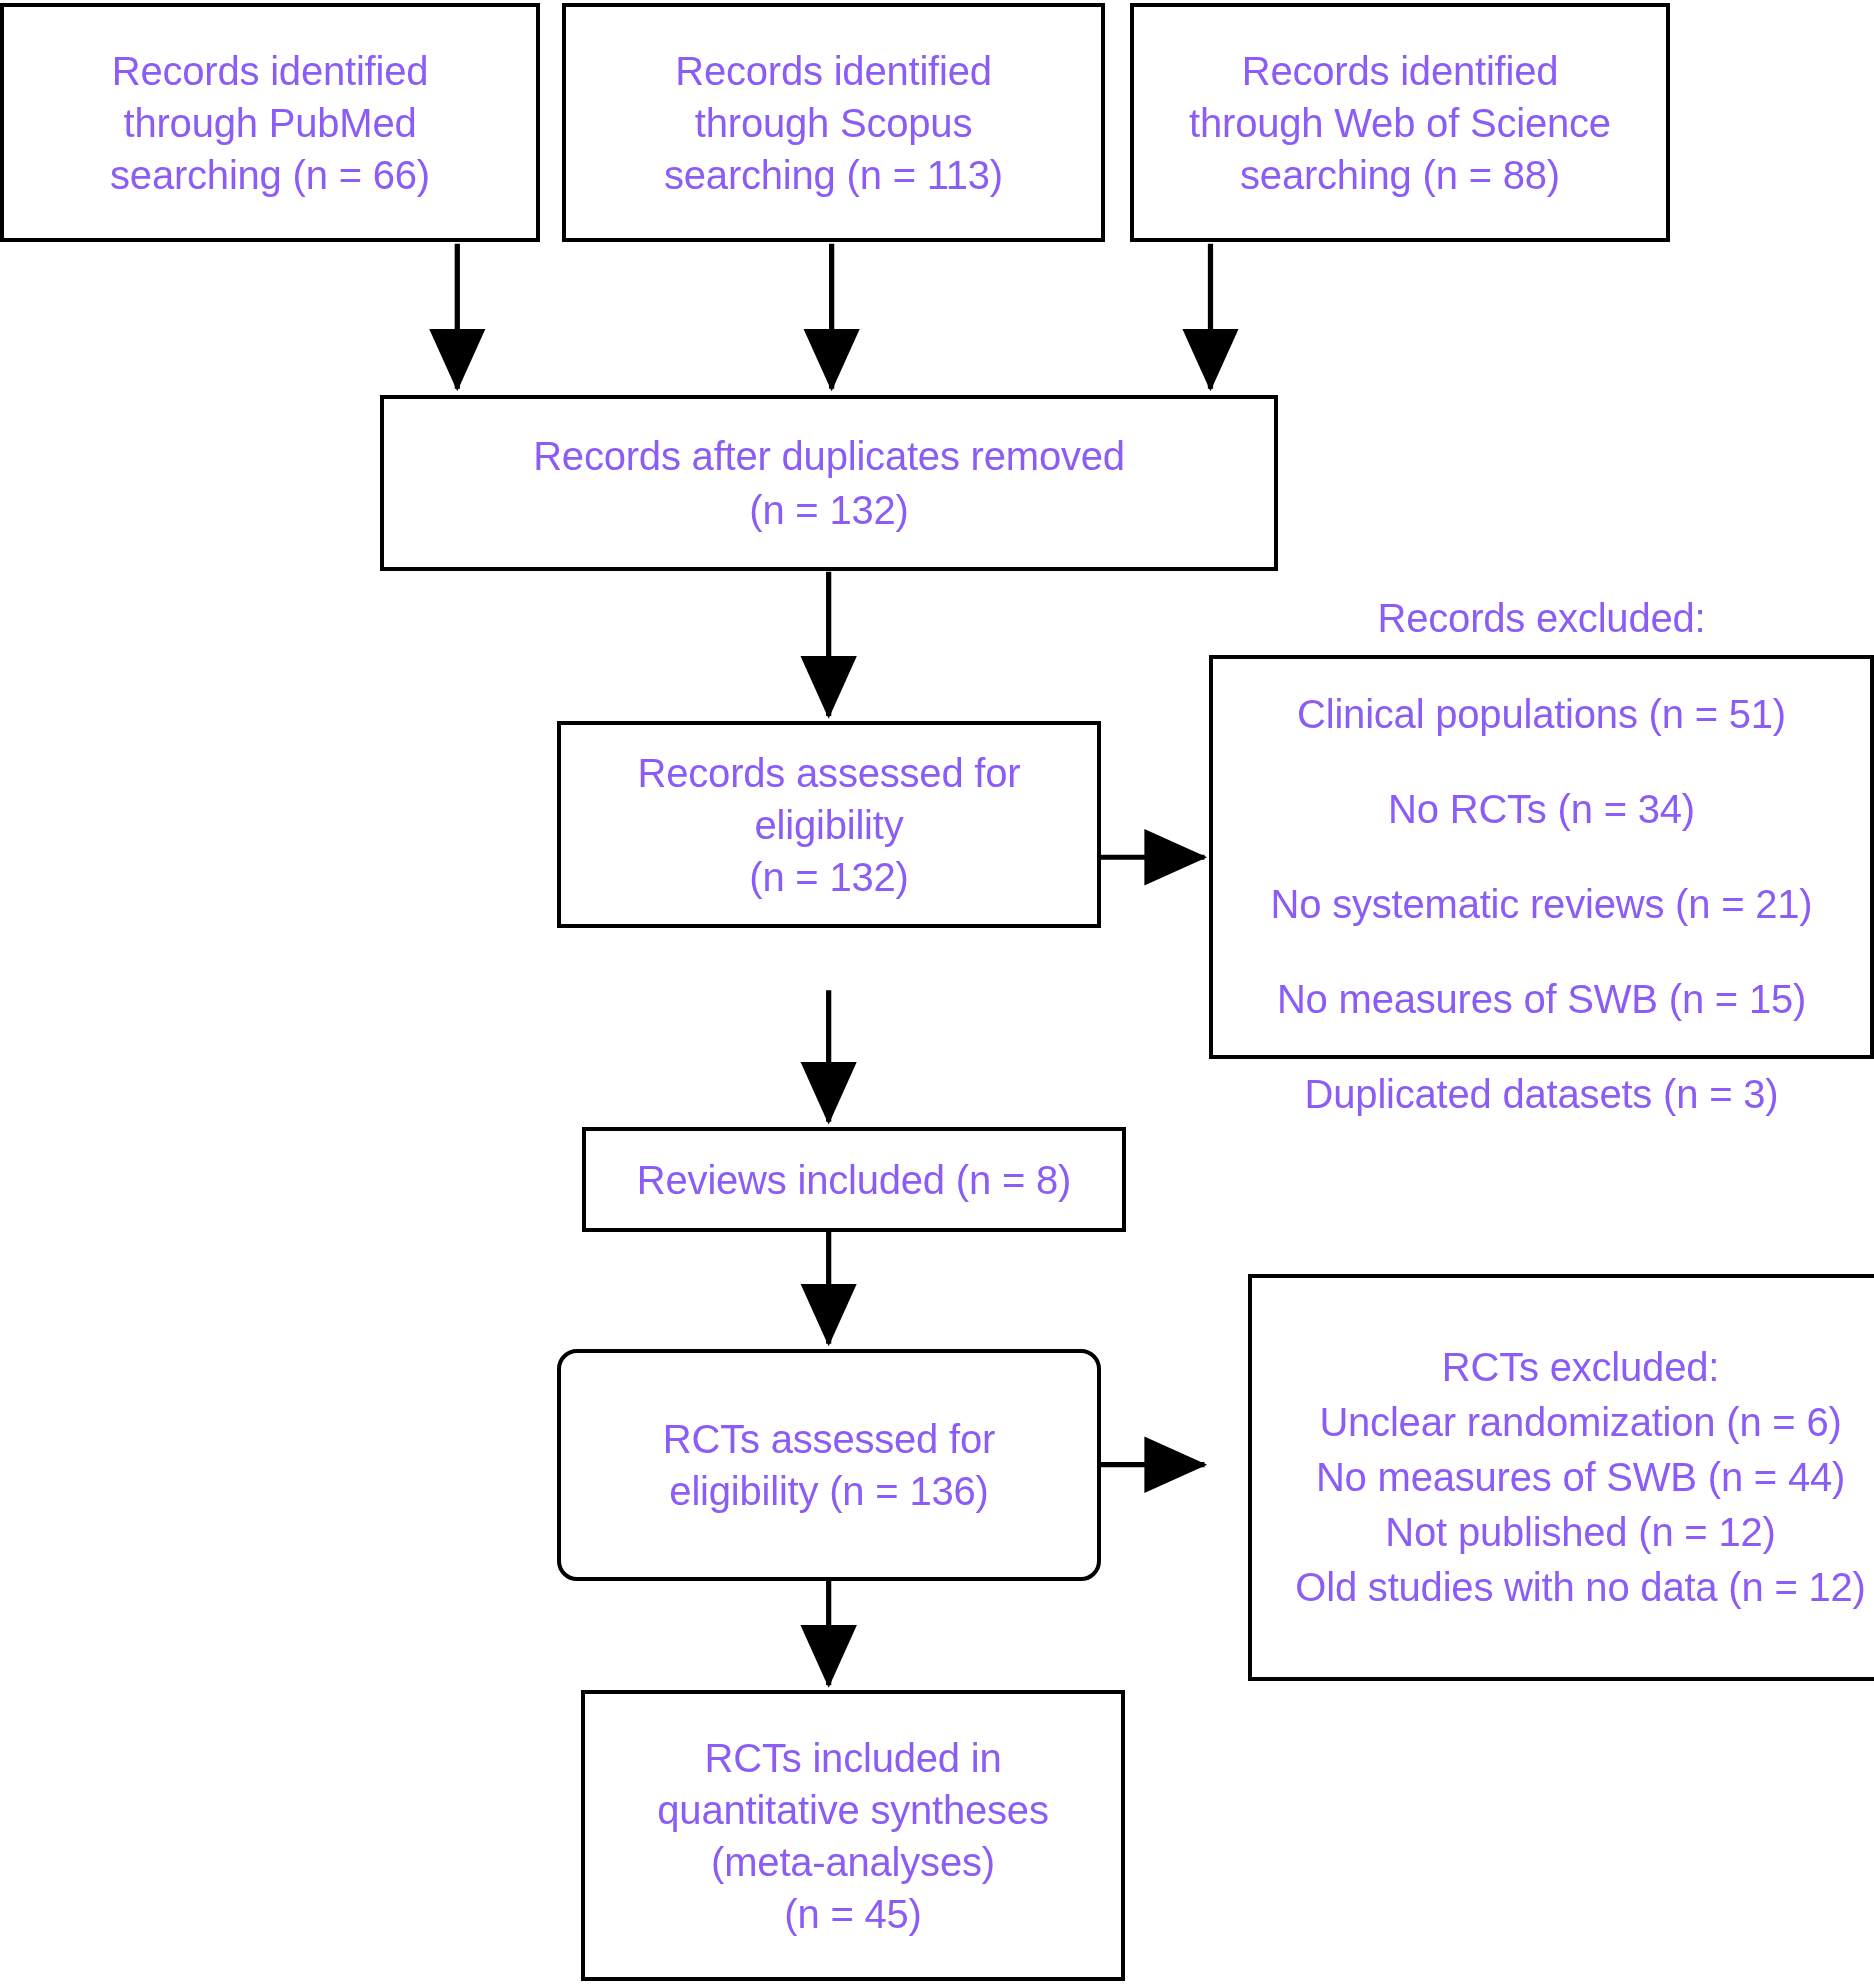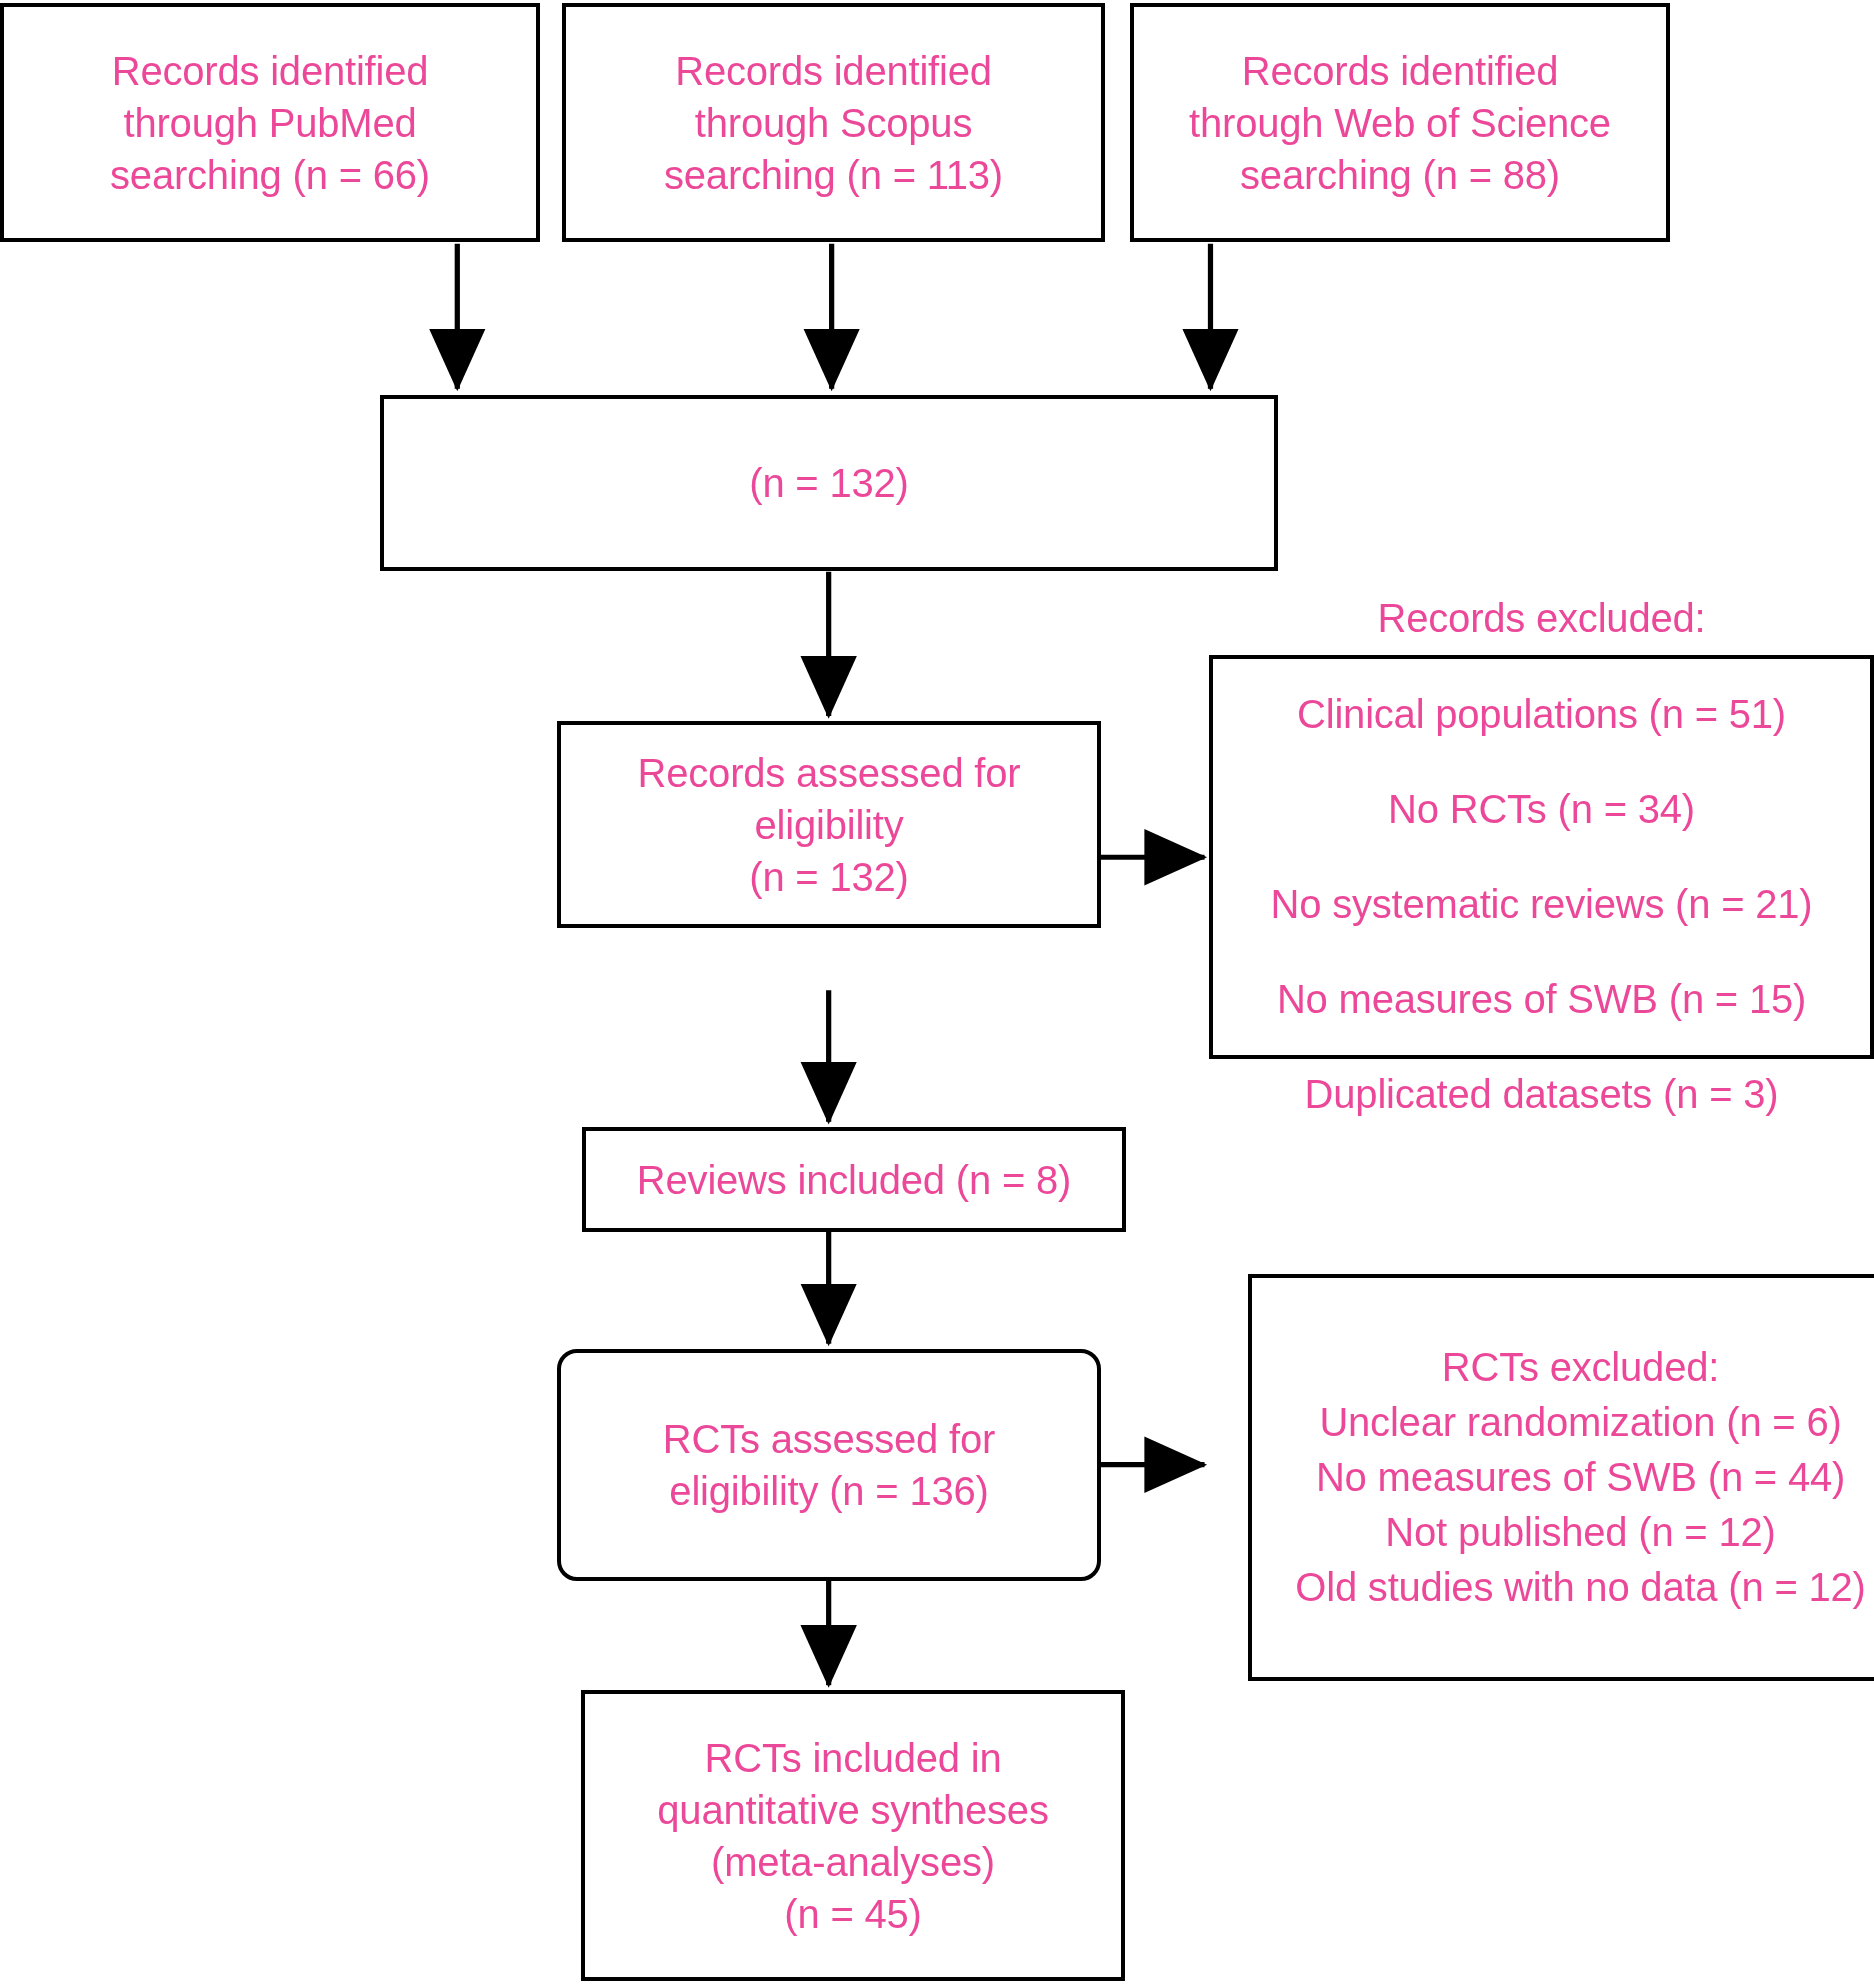--- a/index.html
+++ b/index.html
@@ -21,21 +21,21 @@
   .box {
     position: absolute;
     box-sizing: border-box;
     border: 4.5px solid #000000;
     background: #ffffff;
     display: flex;
     flex-direction: column;
     align-items: center;
     justify-content: center;
     text-align: center;
-    color: #ec4899;
+    color: #8b5cf6;
     font-size: 40px;
     line-height: 1.30;
     font-weight: 400;
     letter-spacing: -0.2px;
     padding: 3px 7.5px;
   }
   .box .ln {
     display: block;
     white-space: nowrap;
   }
@@ -107,20 +107,21 @@
     <span class="ln">searching (n = 113)</span>
   </div>
 
   <div class="box" id="box-wos">
     <span class="ln">Records identified</span>
     <span class="ln">through Web of Science</span>
     <span class="ln">searching (n = 88)</span>
   </div>
 
   <div class="box" id="box-duplicates">
+    <span class="ln">Records after duplicates removed</span>
     <span class="ln">(n = 132)</span>
   </div>
 
   <div class="box" id="box-assessed">
     <span class="ln">Records assessed for</span>
     <span class="ln">eligibility</span>
     <span class="ln">(n = 132)</span>
   </div>
 
   <div class="box" id="box-rec-excluded">

